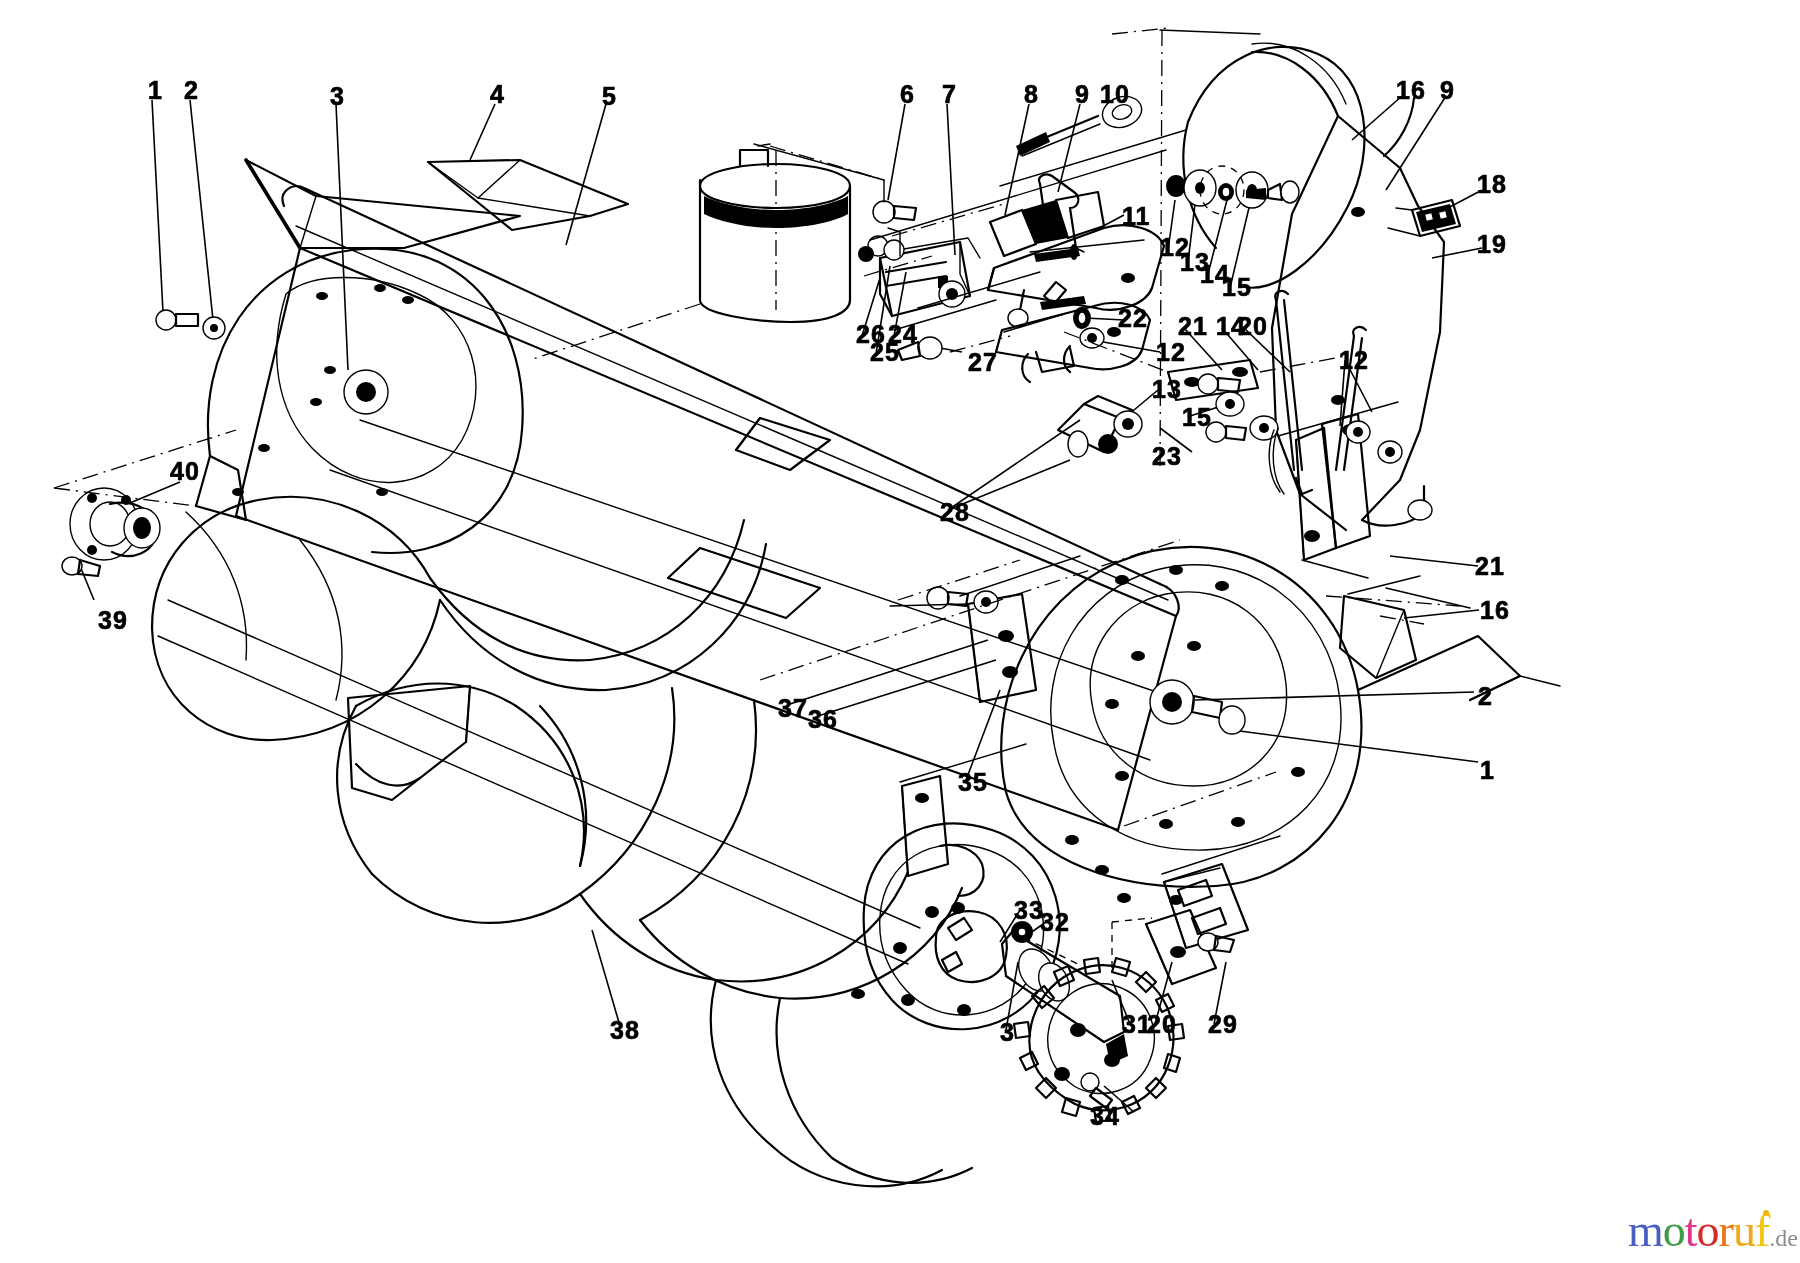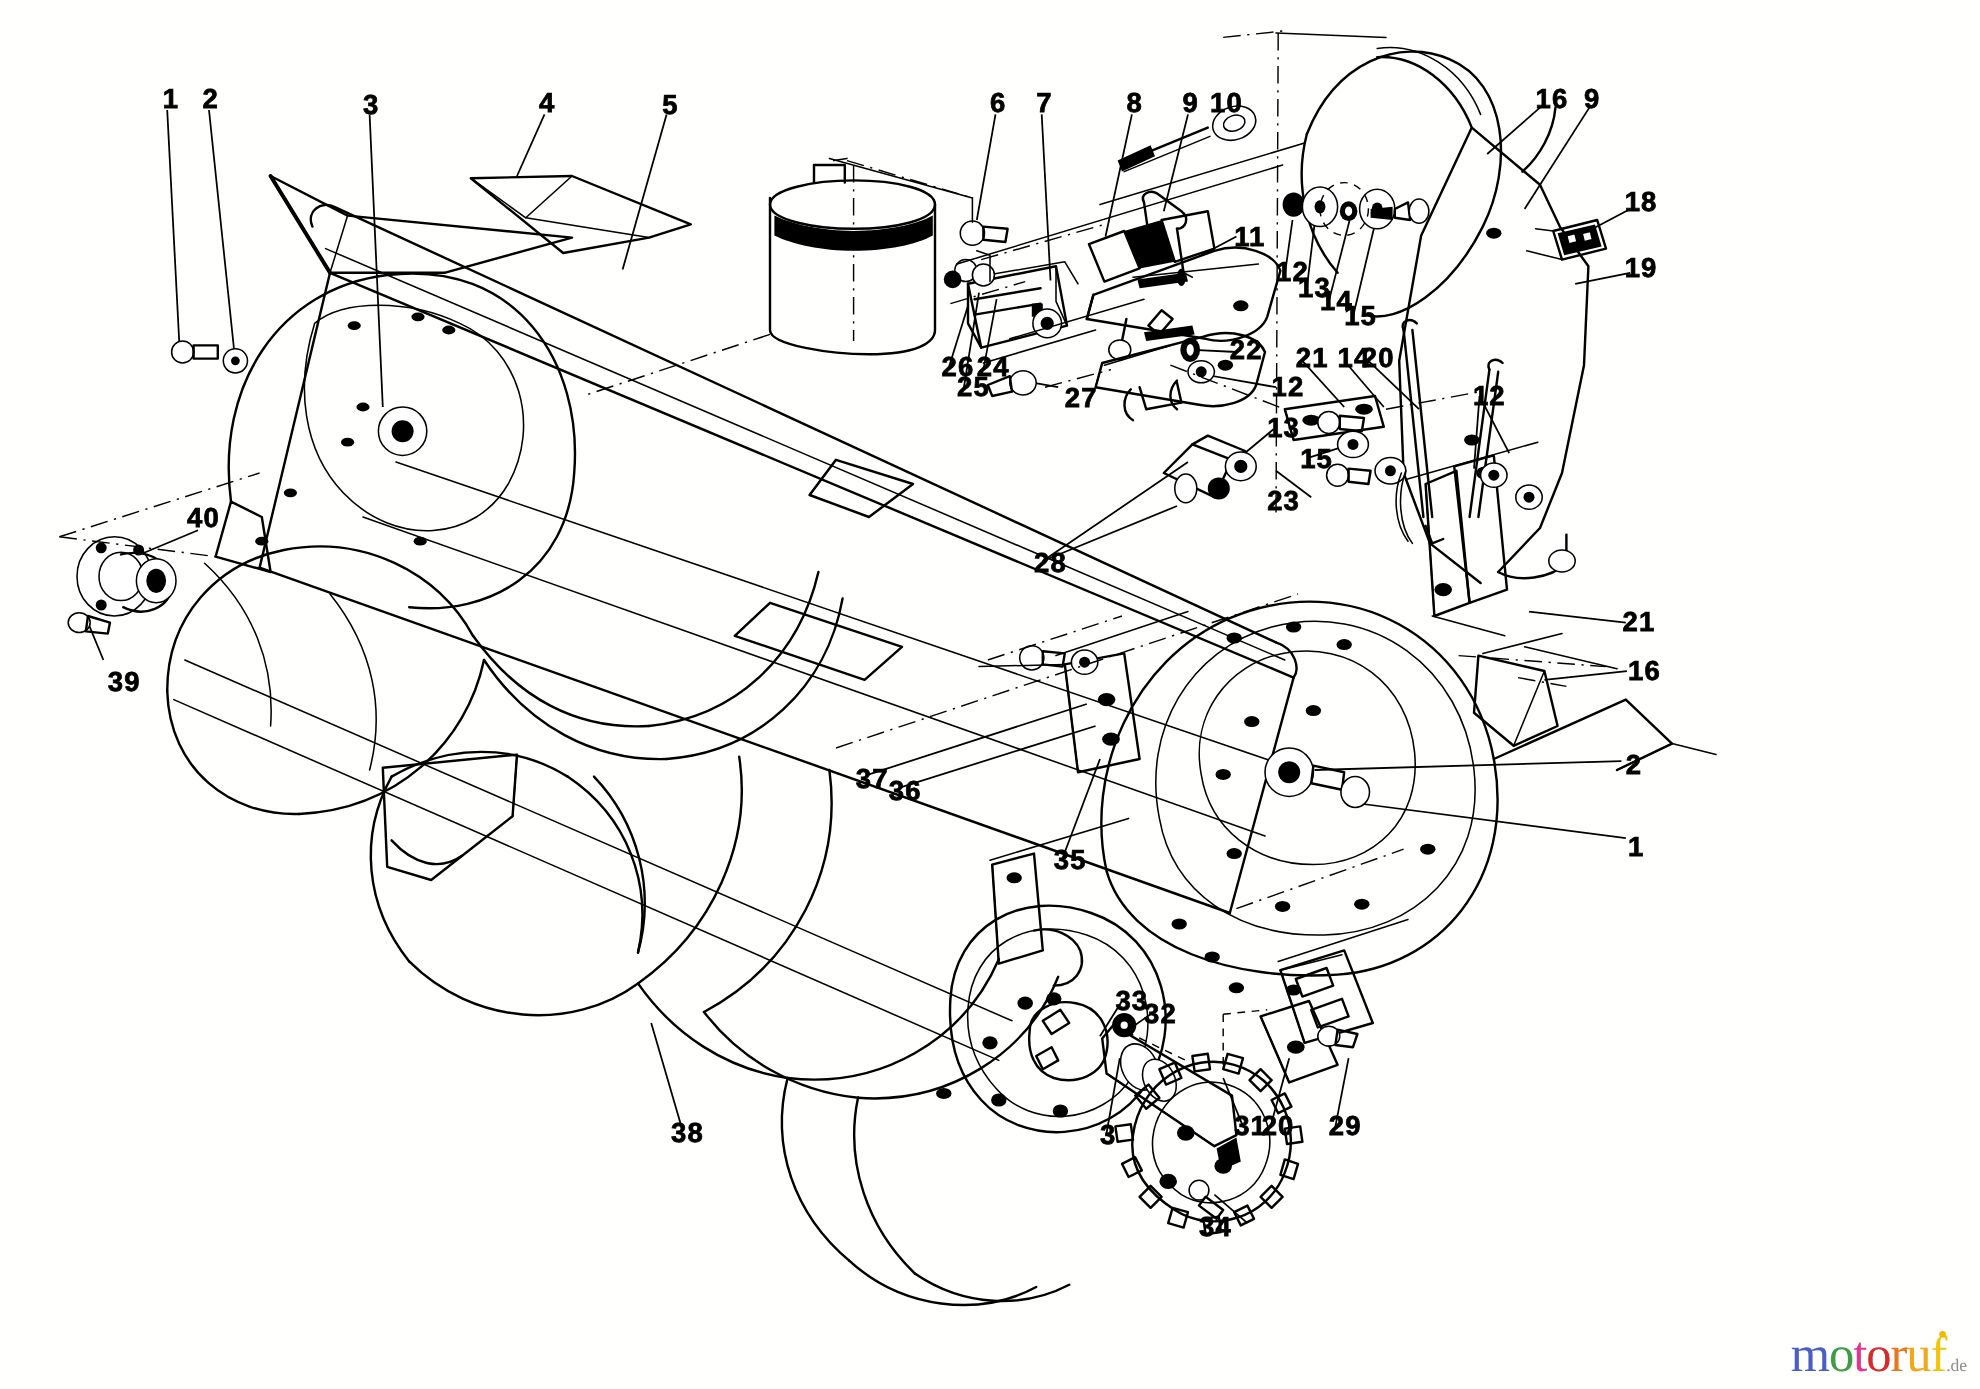--- a/index.html
+++ b/index.html
@@ -36,21 +36,21 @@
     white-space:nowrap;
     letter-spacing:-1px;
   }
   .wm span{display:inline-block;}
   .wm .dot{
     position:absolute;
     width:6px;height:6px;border-radius:50%;
     background:#f2b705;
     left:135px;top:2px;
   }
-  .wm-de{font-size:16px;color:#8c8c8c;letter-spacing:0px;}
+  .wm-de{font-size:24px;color:#8c8c8c;letter-spacing:0px;}
 </style>
 </head>
 <body>
 
 <div id="sheet">
 
   <svg id="artboard" viewBox="0 0 1800 1263" xmlns="http://www.w3.org/2000/svg">
     <defs>
       <style>
         .l{fill:none;stroke:#000;stroke-width:2.2;stroke-linecap:round;stroke-linejoin:round;}

